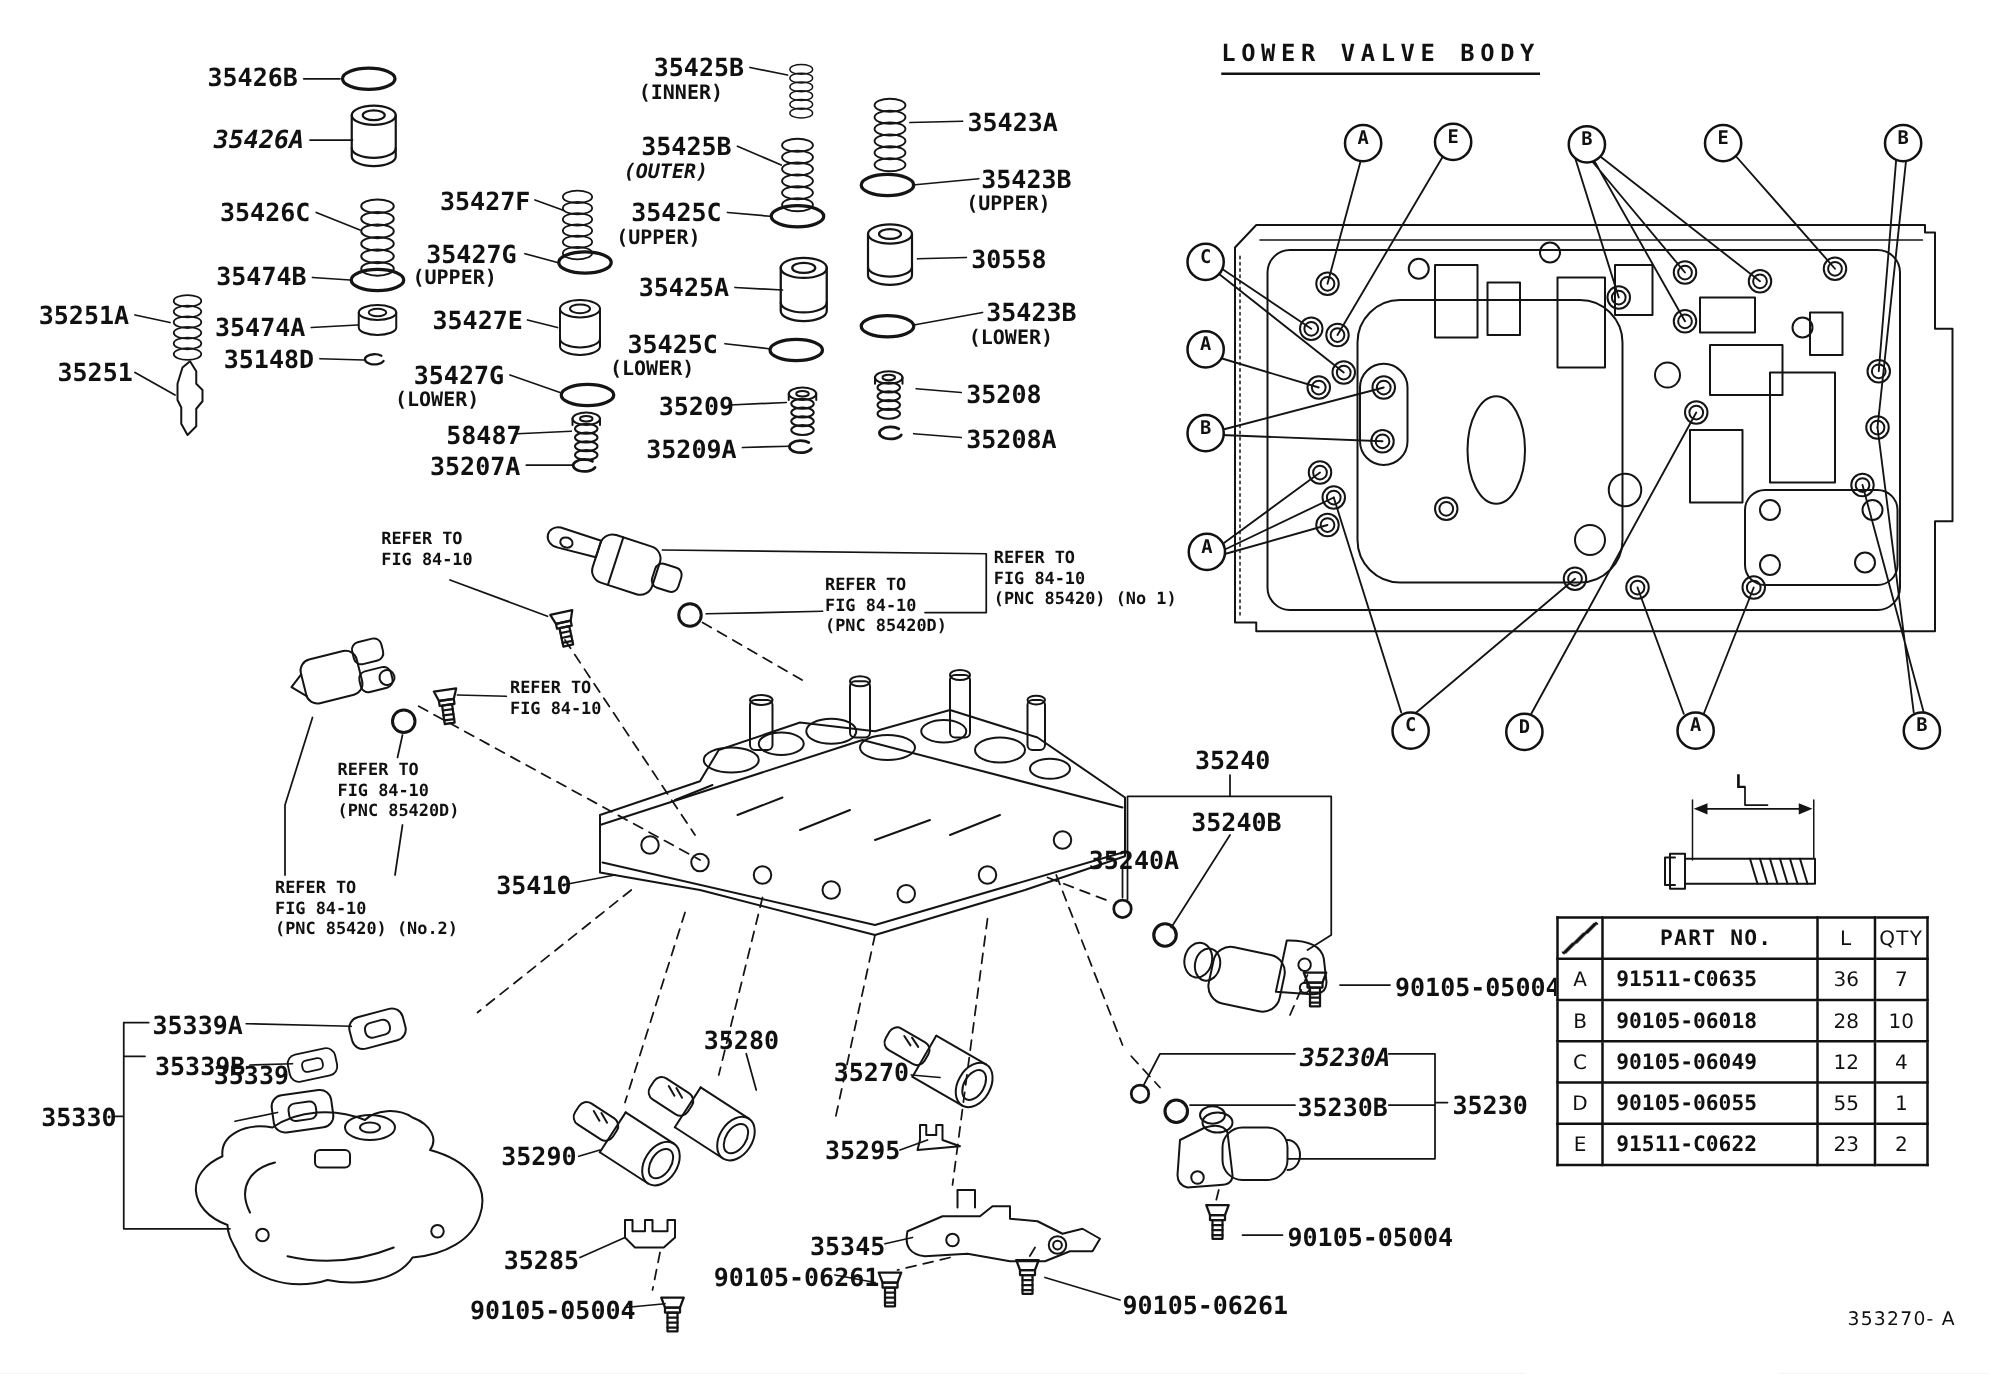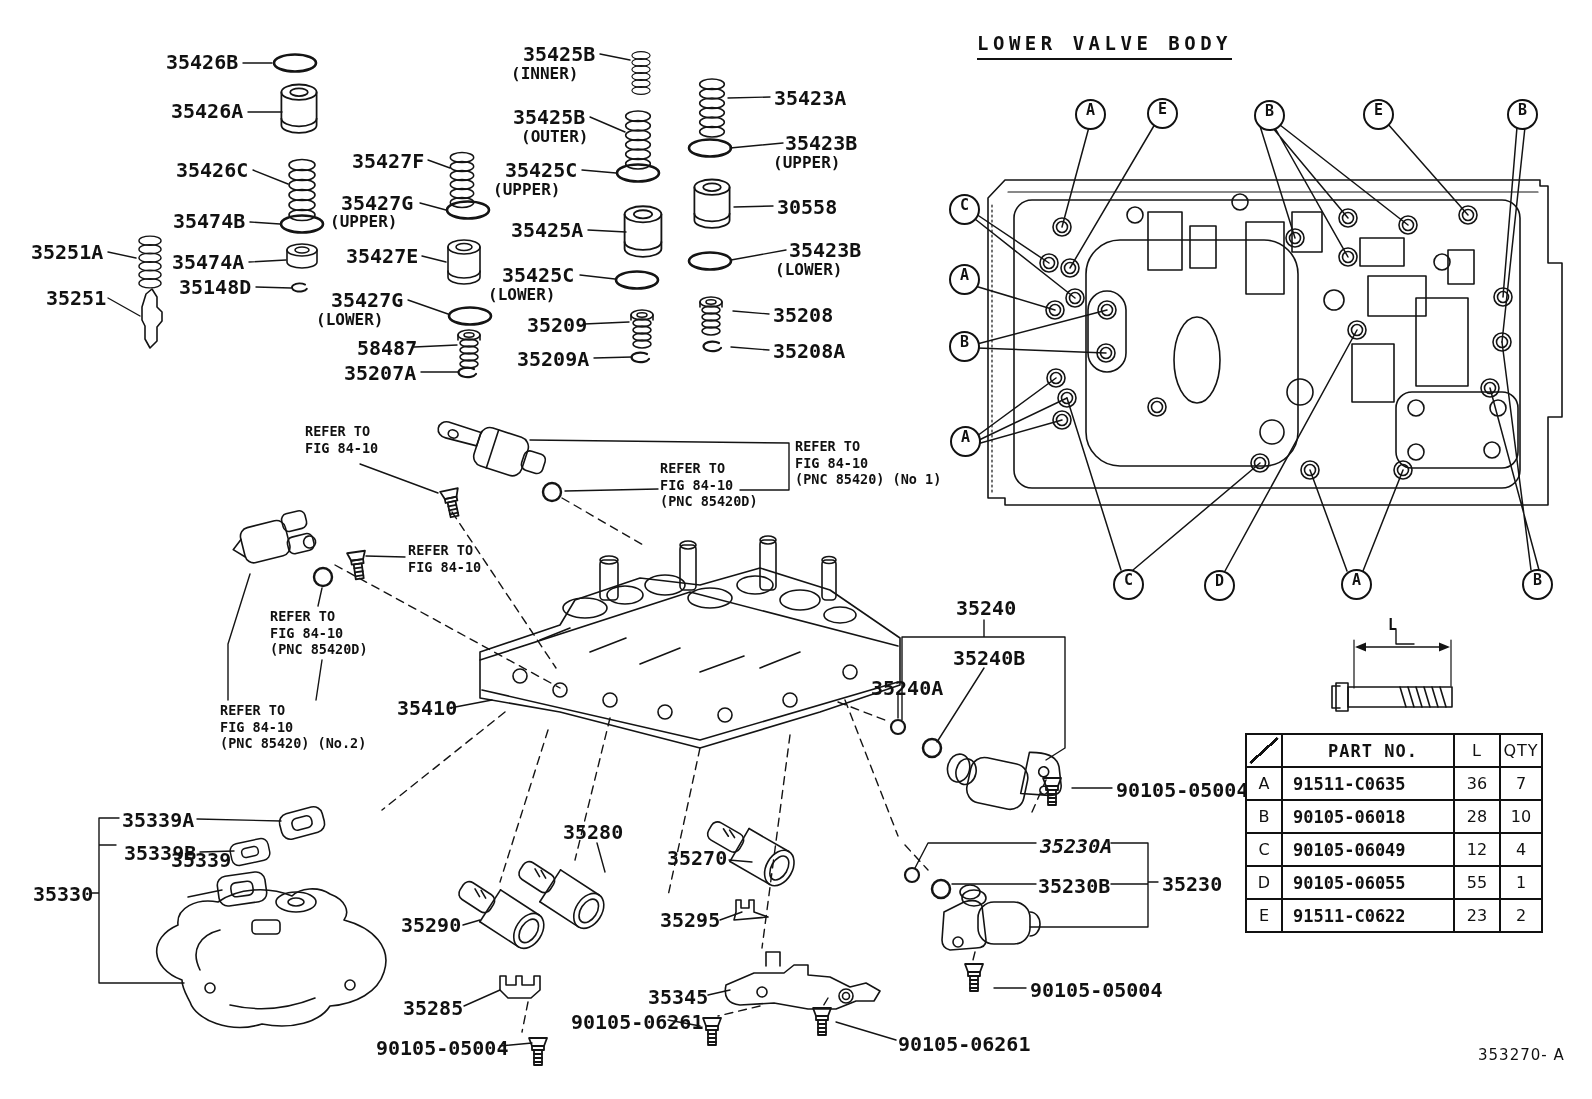--- a/index.html
+++ b/index.html
@@ -343,39 +343,39 @@
         <path d="M54,-10 l6,20 M62,-10 l6,20 M70,-10 l6,20 M78,-10 l6,20 M86,-10 l6,20 M94,-10 l6,20"></path>
       </g>
     </g>
   </svg>
 
   <div id="page-title">LOWER VALVE BODY</div>
   <div id="doc-code">353270- A</div>
   <div id="dim-l">L</div>
   <div id="labels">
       <div class="lbl f1" style="left: 166px; top: 50px;">35426B</div>
-      <div class="lbl f1" style="left: 171px; top: 99px;">35426A</div>
+      <div class="lbl f1" style="left: 171px; top: 99px; font-style: italic;">35426A</div>
       <div class="lbl f1" style="left: 176px; top: 158px;">35426C</div>
       <div class="lbl f1" style="left: 352px; top: 149px;">35427F</div>
       <div class="lbl f1" style="left: 341px; top: 191px;">35427G</div>
       <div class="lbl f2" style="left: 330px; top: 212px;">(UPPER)</div>
       <div class="lbl f1" style="left: 173px; top: 209px;">35474B</div>
       <div class="lbl f1" style="left: 31px; top: 240px;">35251A</div>
       <div class="lbl f1" style="left: 172px; top: 250px;">35474A</div>
       <div class="lbl f1" style="left: 346px; top: 244px;">35427E</div>
       <div class="lbl f1" style="left: 46px; top: 286px;">35251</div>
       <div class="lbl f1" style="left: 179px; top: 275px;">35148D</div>
       <div class="lbl f1" style="left: 331px; top: 288px;">35427G</div>
       <div class="lbl f2" style="left: 316px; top: 310px;">(LOWER)</div>
       <div class="lbl f1" style="left: 357px; top: 336px;">58487</div>
       <div class="lbl f1" style="left: 344px; top: 361px;">35207A</div>
       <div class="lbl f1" style="left: 523px; top: 42px;">35425B</div>
       <div class="lbl f2" style="left: 511px; top: 64px;">(INNER)</div>
       <div class="lbl f1" style="left: 513px; top: 105px;">35425B</div>
-      <div class="lbl f2" style="left: 521px; top: 127px;">(OUTER)</div>
+      <div class="lbl f2" style="left: 499px; top: 127px; font-style: italic;">(OUTER)</div>
       <div class="lbl f1" style="left: 505px; top: 158px;">35425C</div>
       <div class="lbl f2" style="left: 493px; top: 180px;">(UPPER)</div>
       <div class="lbl f1" style="left: 511px; top: 218px;">35425A</div>
       <div class="lbl f1" style="left: 502px; top: 263px;">35425C</div>
       <div class="lbl f2" style="left: 488px; top: 285px;">(LOWER)</div>
       <div class="lbl f1" style="left: 527px; top: 313px;">35209</div>
       <div class="lbl f1" style="left: 517px; top: 347px;">35209A</div>
       <div class="lbl f1" style="left: 774px; top: 86px;">35423A</div>
       <div class="lbl f1" style="left: 785px; top: 131px;">35423B</div>
       <div class="lbl f2" style="left: 773px; top: 153px;">(UPPER)</div>

